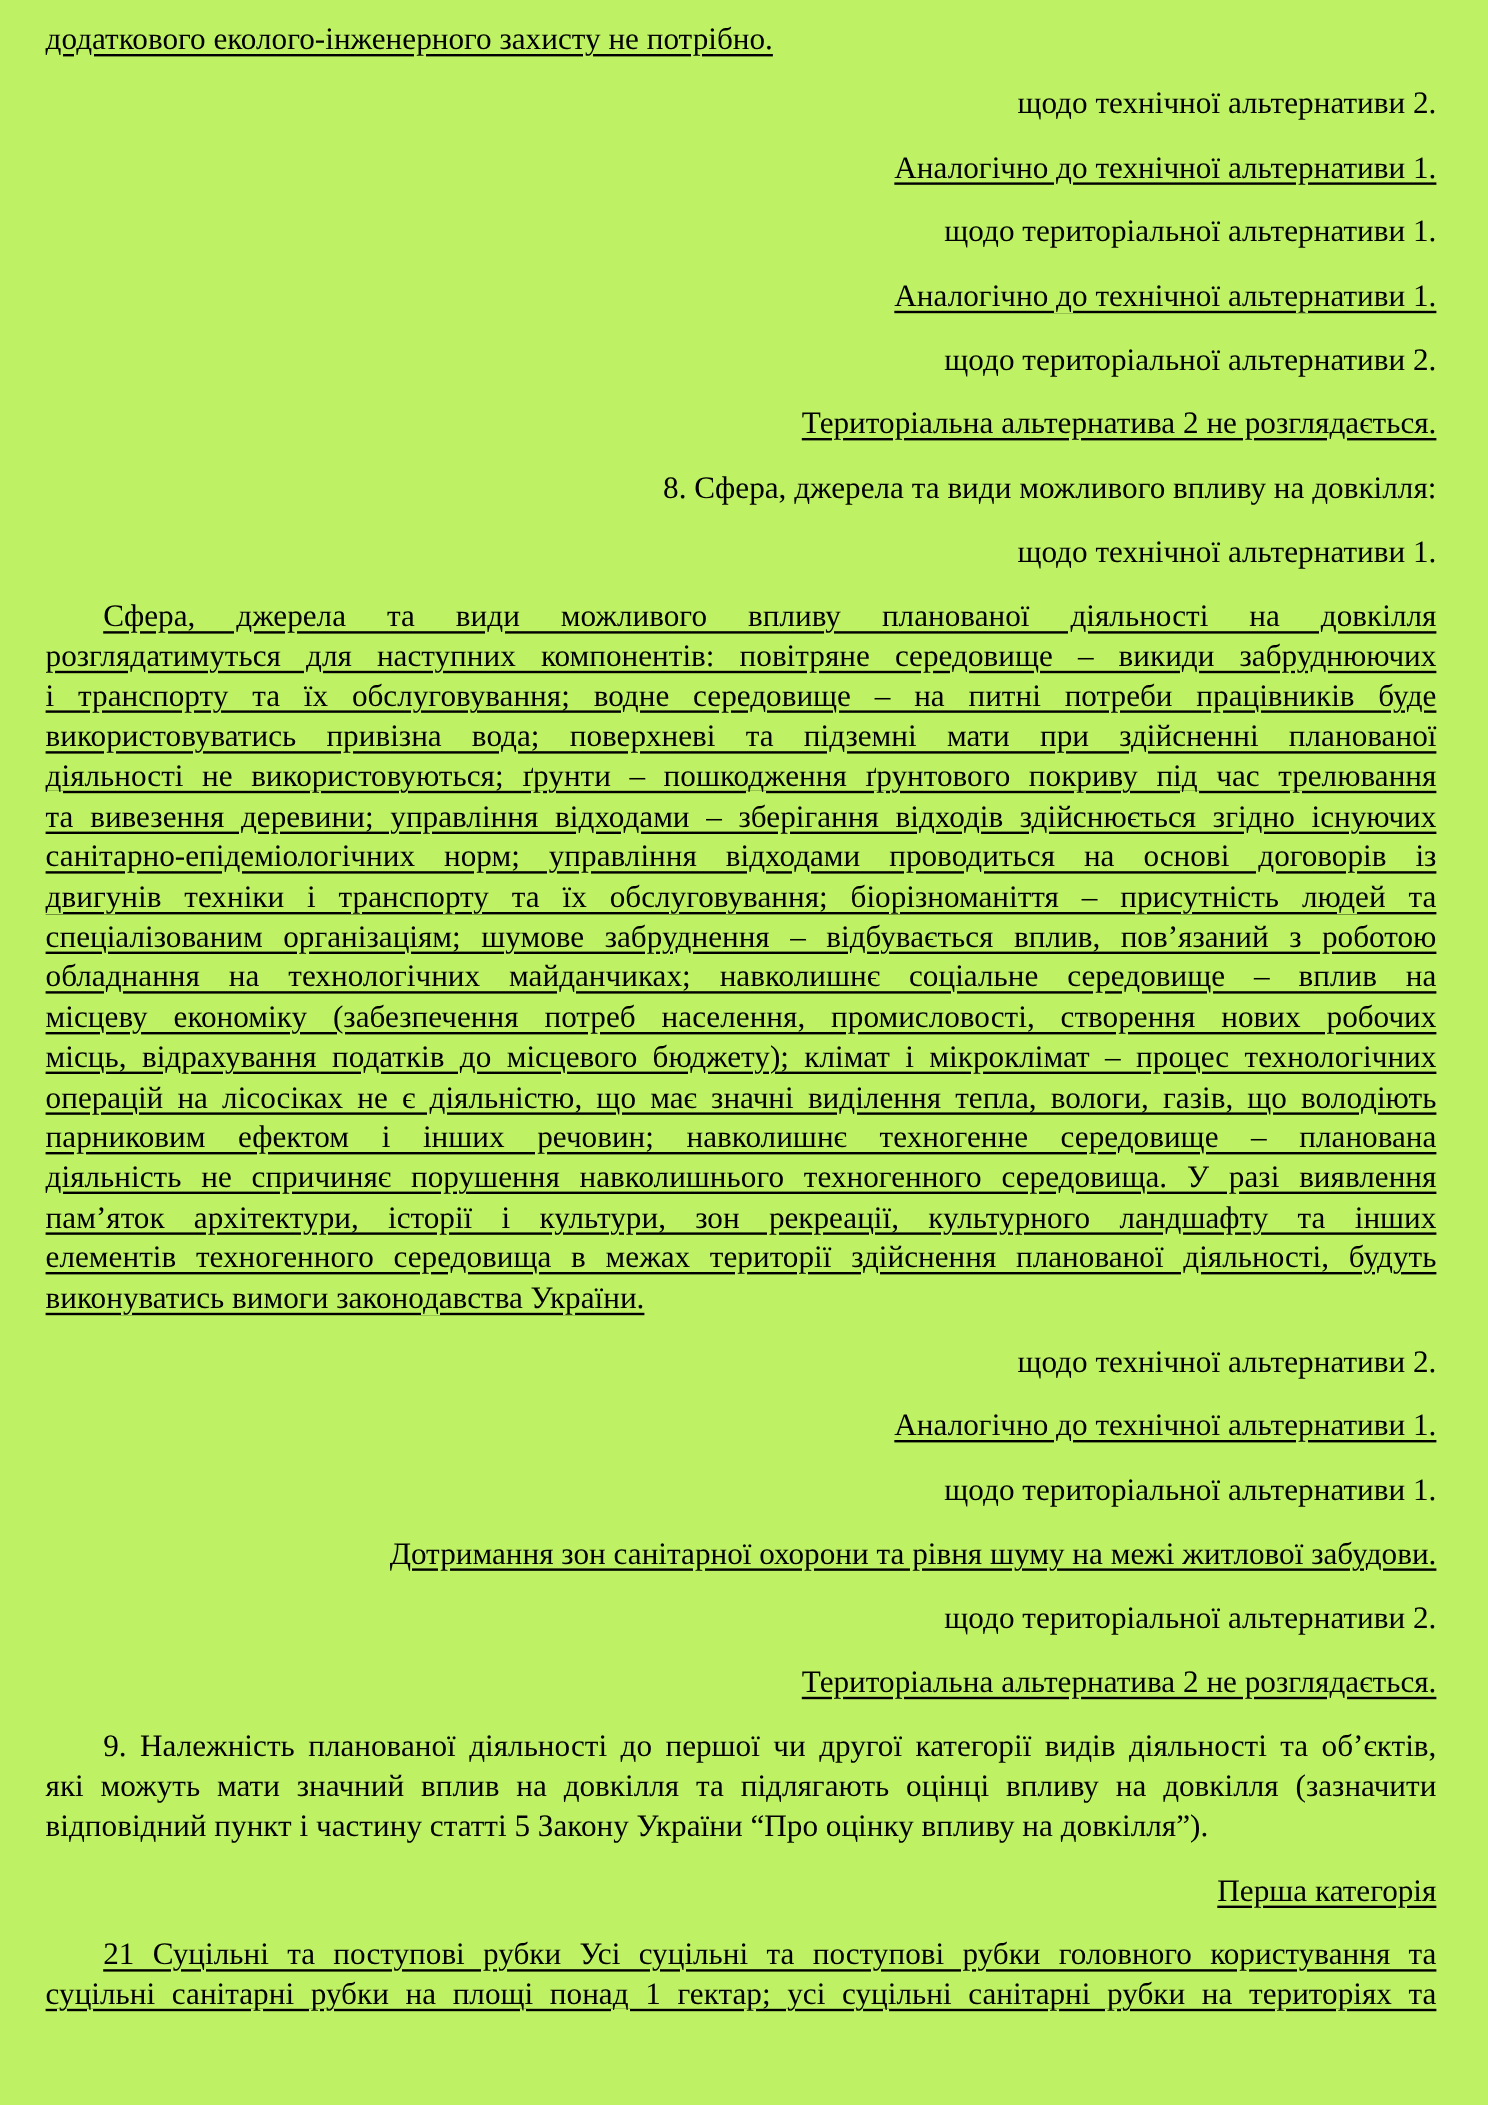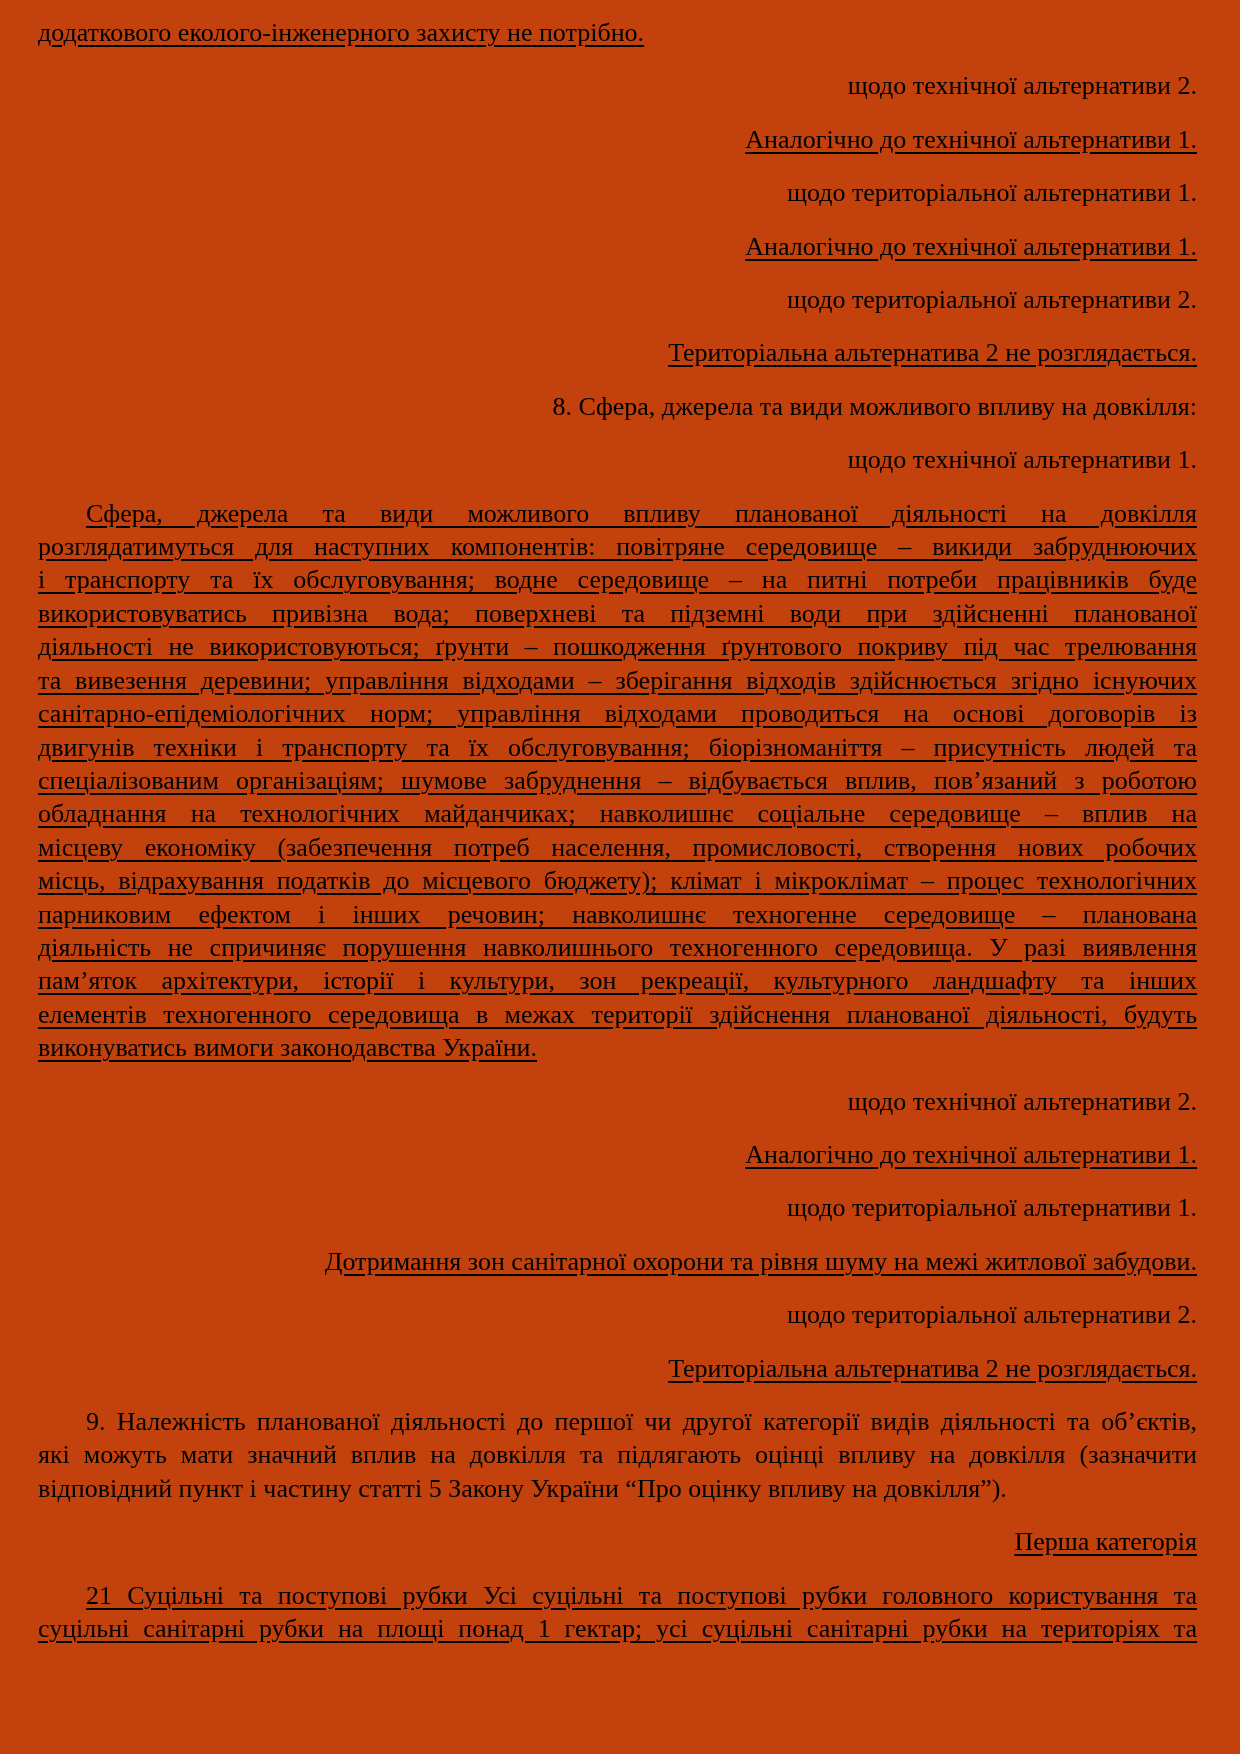--- a/index.html
+++ b/index.html
@@ -10,21 +10,21 @@
     width: 1240px;
     height: 1754px;
     background: #ffffff;
     overflow: hidden;
   }
   .page {
     box-sizing: border-box;
     width: 1240px;
     height: 1754px;
     padding: 16px 43px 0 38px;
-    background: #c2410c;
+    background: #bef264;
     color: #000000;
     font-family: "Liberation Serif", "DejaVu Serif", serif;
     font-size: 26px;
     line-height: 33.4px;
   }
   .para {
     margin: 0 0 20px 0;
   }
   .para:last-child {
     margin-bottom: 0;
@@ -76,29 +76,30 @@
       <div class="para">
         <div class="line indent"><span>8. Сфера, джерела та види можливого впливу на довкілля:</span></div>
       </div>
       <div class="para">
         <div class="line indent"><span>щодо технічної альтернативи 1.</span></div>
       </div>
       <div class="para">
         <div class="line indent stretch"><span class="u">Сфера, джерела та види можливого впливу планованої діяльності на довкілля</span></div>
         <div class="line stretch"><span class="u">розглядатимуться для наступних компонентів: повітряне середовище – викиди забруднюючих</span></div>
         <div class="line stretch"><span class="u">і транспорту та їх обслуговування; водне середовище – на питні потреби працівників буде</span></div>
-        <div class="line stretch"><span class="u">використовуватись привізна вода; поверхневі та підземні води при здійсненні планованої</span></div>
+        <div class="line stretch"><span class="u">використовуватись привізна вода; поверхневі та підземні мати при здійсненні планованої</span></div>
         <div class="line stretch"><span class="u">діяльності не використовуються; ґрунти – пошкодження ґрунтового покриву під час трелювання</span></div>
         <div class="line stretch"><span class="u">та вивезення деревини; управління відходами – зберігання відходів здійснюється згідно існуючих</span></div>
         <div class="line stretch"><span class="u">санітарно-епідеміологічних норм; управління відходами проводиться на основі договорів із</span></div>
         <div class="line stretch"><span class="u">двигунів техніки і транспорту та їх обслуговування; біорізноманіття – присутність людей та</span></div>
         <div class="line stretch"><span class="u">спеціалізованим організаціям; шумове забруднення – відбувається вплив, пов’язаний з роботою</span></div>
         <div class="line stretch"><span class="u">обладнання на технологічних майданчиках; навколишнє соціальне середовище – вплив на</span></div>
         <div class="line stretch"><span class="u">місцеву економіку (забезпечення потреб населення, промисловості, створення нових робочих</span></div>
         <div class="line stretch"><span class="u">місць, відрахування податків до місцевого бюджету); клімат і мікроклімат – процес технологічних</span></div>
+        <div class="line stretch"><span class="u">операцій на лісосіках не є діяльністю, що має значні виділення тепла, вологи, газів, що володіють</span></div>
         <div class="line stretch"><span class="u">парниковим ефектом і інших речовин; навколишнє техногенне середовище – планована</span></div>
         <div class="line stretch"><span class="u">діяльність не спричиняє порушення навколишнього техногенного середовища. У разі виявлення</span></div>
         <div class="line stretch"><span class="u">пам’яток архітектури, історії і культури, зон рекреації, культурного ландшафту та інших</span></div>
         <div class="line stretch"><span class="u">елементів техногенного середовища в межах території здійснення планованої діяльності, будуть</span></div>
         <div class="line"><span class="u">виконуватись вимоги законодавства України.</span></div>
       </div>
       <div class="para">
         <div class="line indent"><span>щодо технічної альтернативи 2.</span></div>
       </div>
       <div class="para">

